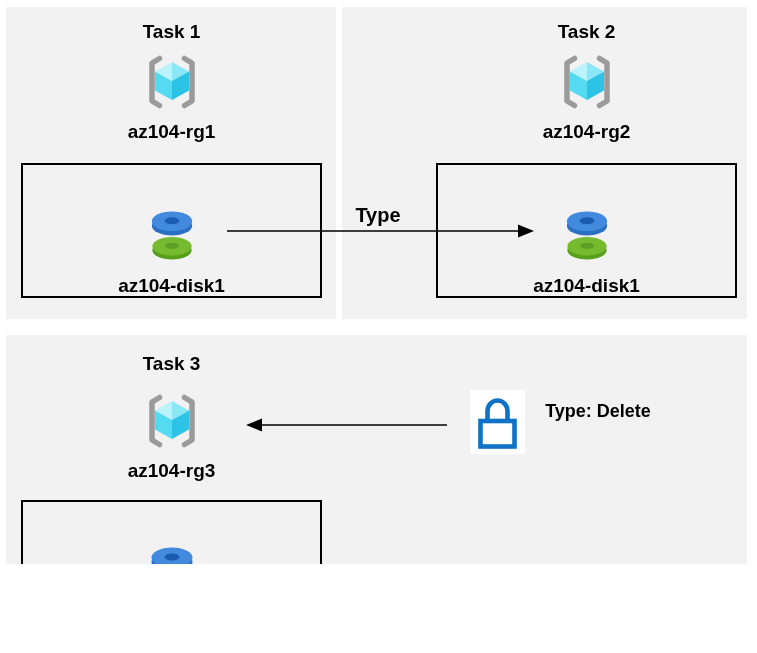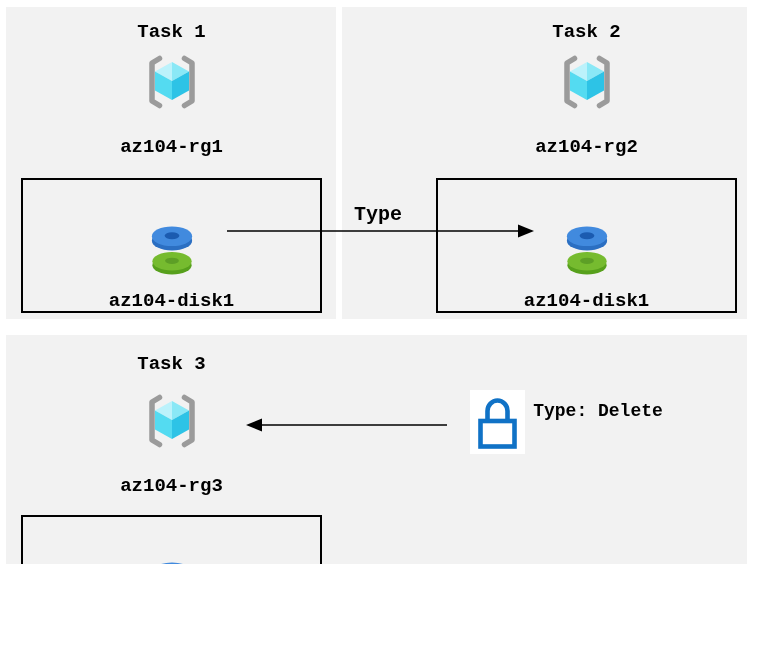--- a/index.html
+++ b/index.html
@@ -1,37 +1,37 @@
 <!DOCTYPE html>
 <html><head>
 <meta charset="utf-8">
 <style>
   html,body{margin:0;padding:0;background:#ffffff;}
   .canvas{
     position:relative;width:757px;height:564px;background:#ffffff;
-    font-family:Liberation Mono, monospace;color:#000;overflow:hidden;
+    font-family:Liberation Sans, sans-serif;color:#000;overflow:hidden;
   }
   .panel{position:absolute;background:#f2f2f2;}
   .p1{left:6px;top:7px;width:330px;height:312px;}
   .p2{left:342px;top:7px;width:405px;height:312px;}
   .p3{left:6px;top:335px;width:741px;height:318px;}
 
   .col{position:absolute;top:0;width:301px;display:flex;flex-direction:column;align-items:center;}
   .p1 .col,.p3 .col{left:15px;}
   .p2 .col{left:94px;align-items:center;}
 
   .ttl{margin-top:15px;font-size:19px;line-height:20px;font-weight:bold;text-align:center;}
   .p3 .ttl{margin-top:19px;}
 
   .icon{display:block;}
   .rgicon{margin-top:12px;width:58px;height:56px;}
   .p3 .rgicon{margin-top:19px;}
 
   .lbl{font-size:19px;line-height:20px;font-weight:bold;text-align:center;white-space:nowrap;}
-  .rglbl{margin-top:27px;}
+  .rglbl{margin-top:12px;}
 
   .rbox{margin-top:21px;width:301px;height:135px;border:2px solid #000;box-sizing:border-box;
         display:flex;flex-direction:column;align-items:center;background:#f2f2f2;}
   .p3 .rbox{margin-top:19px;height:137px;}
   .diskicon{margin-top:42px;width:56px;height:54px;}
   .p3 .diskicon{margin-top:41px;}
   .disklbl{margin-top:16px;}
   .p3 .disklbl{margin-top:9px;}
 
   .move-label{position:absolute;left:343px;top:204px;width:70px;text-align:center;

